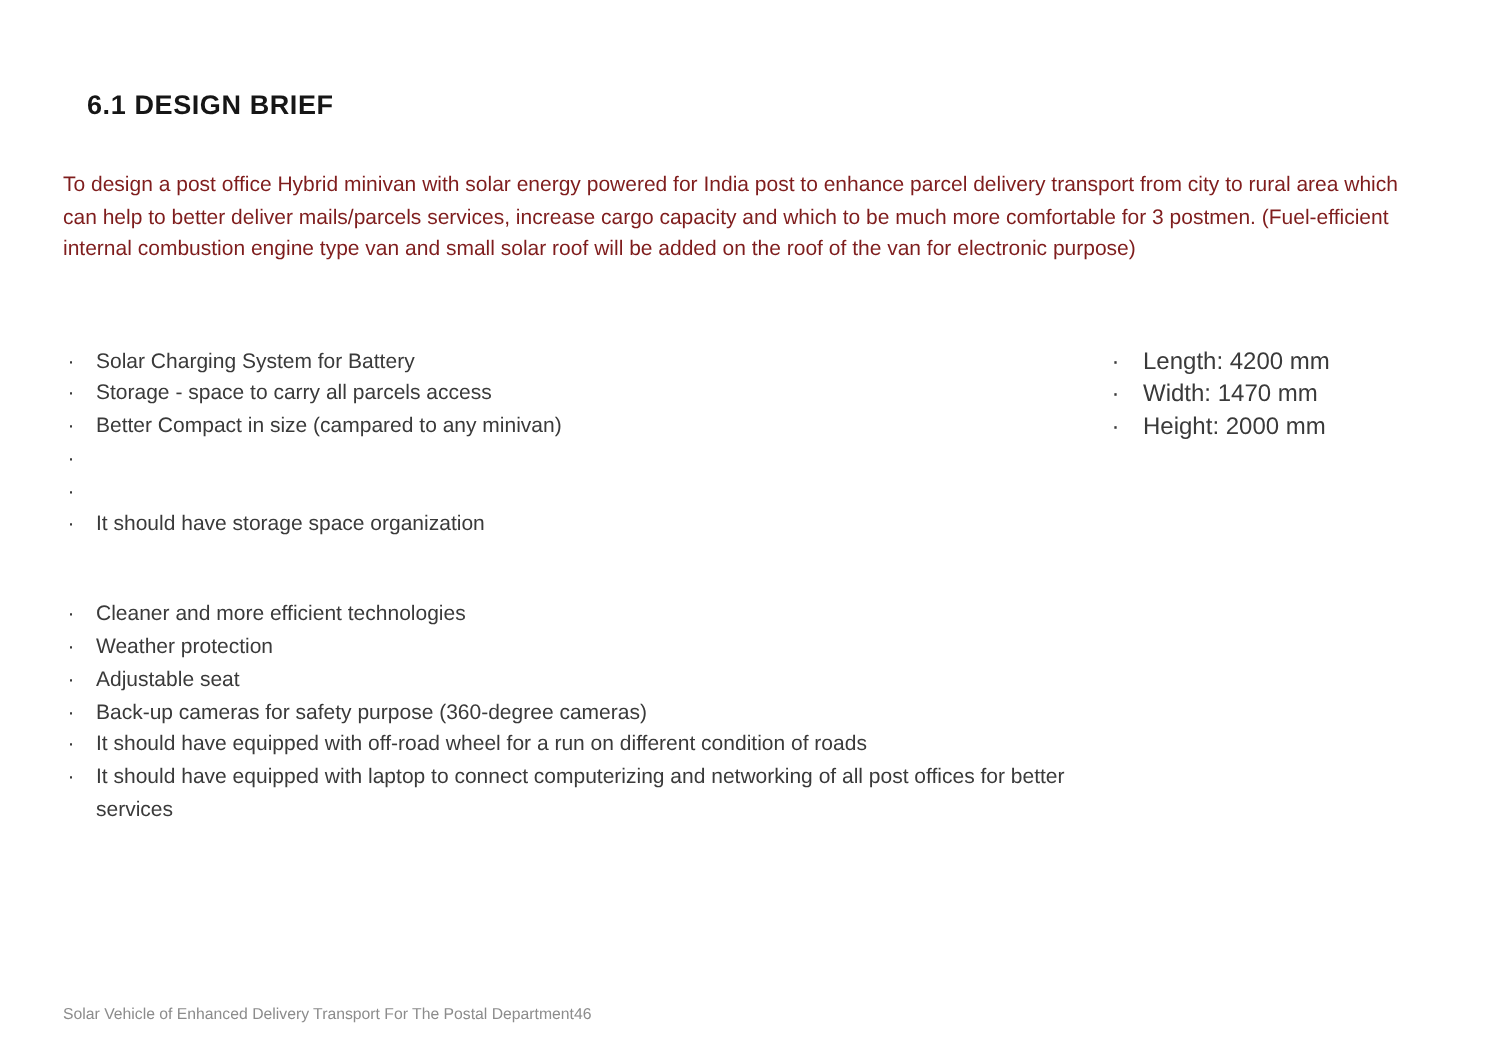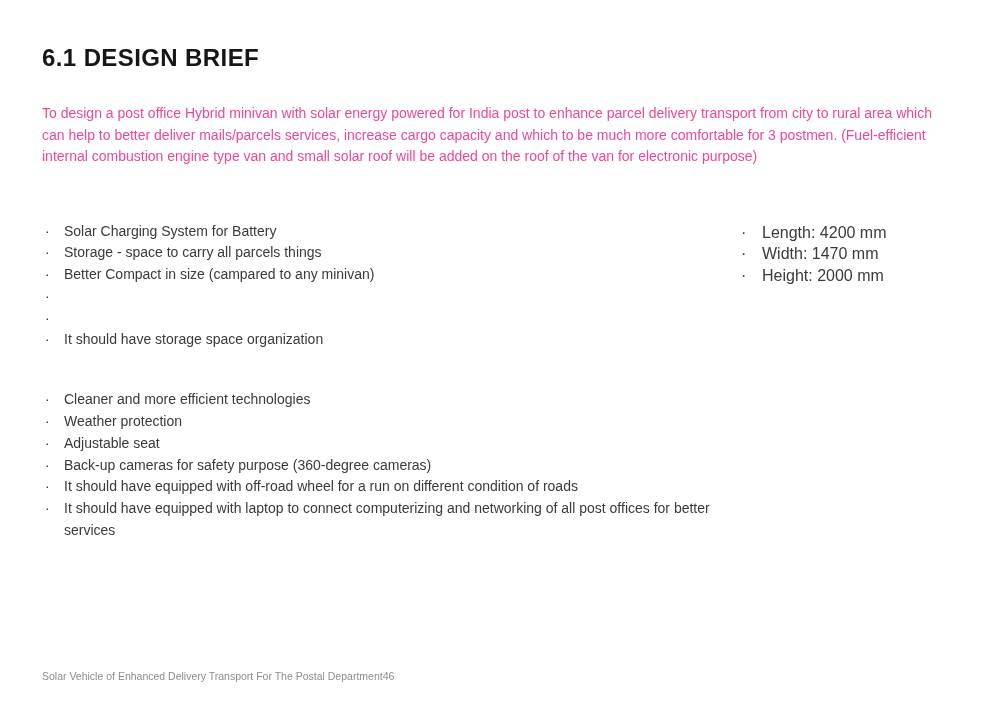--- a/index.html
+++ b/index.html
@@ -8,32 +8,32 @@
     width: 1000px;
     height: 708px;
     background: #ffffff;
     font-family: "Liberation Sans", sans-serif;
     color: #3a3a3a;
     overflow: hidden;
     box-sizing: border-box;
   }
   .content { padding: 44px 42px 0 42px; }
   .title {
-    margin: 0;
-    font-size: 24px;
+    margin: 16px;
+    font-size: 18px;
     font-weight: bold;
     letter-spacing: 0.4px;
     color: #161616;
   }
   .intro {
     margin: 31px 0 0 0;
     max-width: 920px;
     font-size: 14px;
     line-height: 21.5px;
-    color: #ec4899;
+    color: #7f1d1d;
   }
   .columns { display: flex; margin-top: 39px; }
   .col-left { width: 668px; }
   .col-right { margin-left: auto; width: 220px; }
   h2.section {
     margin: 0;
     font-size: 16.5px;
     font-weight: bold;
     color: #141414;
     letter-spacing: 0.2px;
@@ -83,21 +83,21 @@
       <div class="col-left">
 
         <div class="primary-block">
           <ul class="blist">
             <li>
               <span class="marker">·</span>
               <span>Solar Charging System for Battery</span>
             </li>
             <li>
               <span class="marker">·</span>
-              <span>Storage - space to carry all parcels things</span>
+              <span>Storage - space to carry all parcels access</span>
             </li>
             <li>
               <span class="marker">·</span>
               <span>Better Compact in size (campared to any minivan)</span>
             </li>
             <li>
               <span class="marker">·</span>
             </li>
             <li>
               <span class="marker">·</span>

